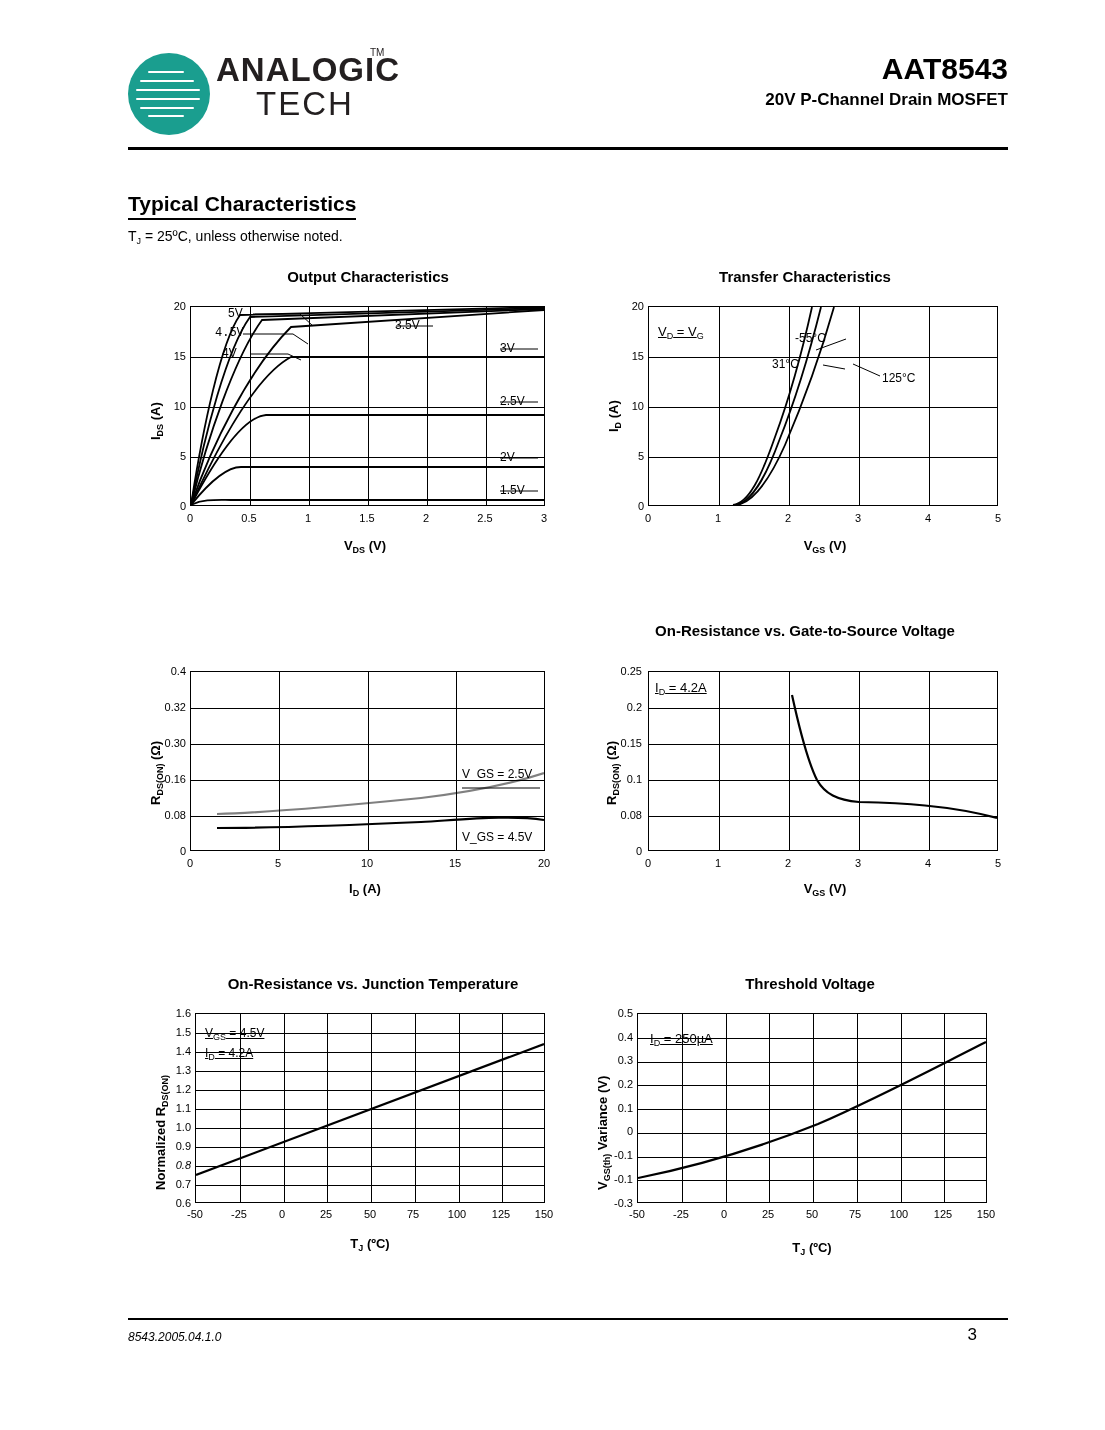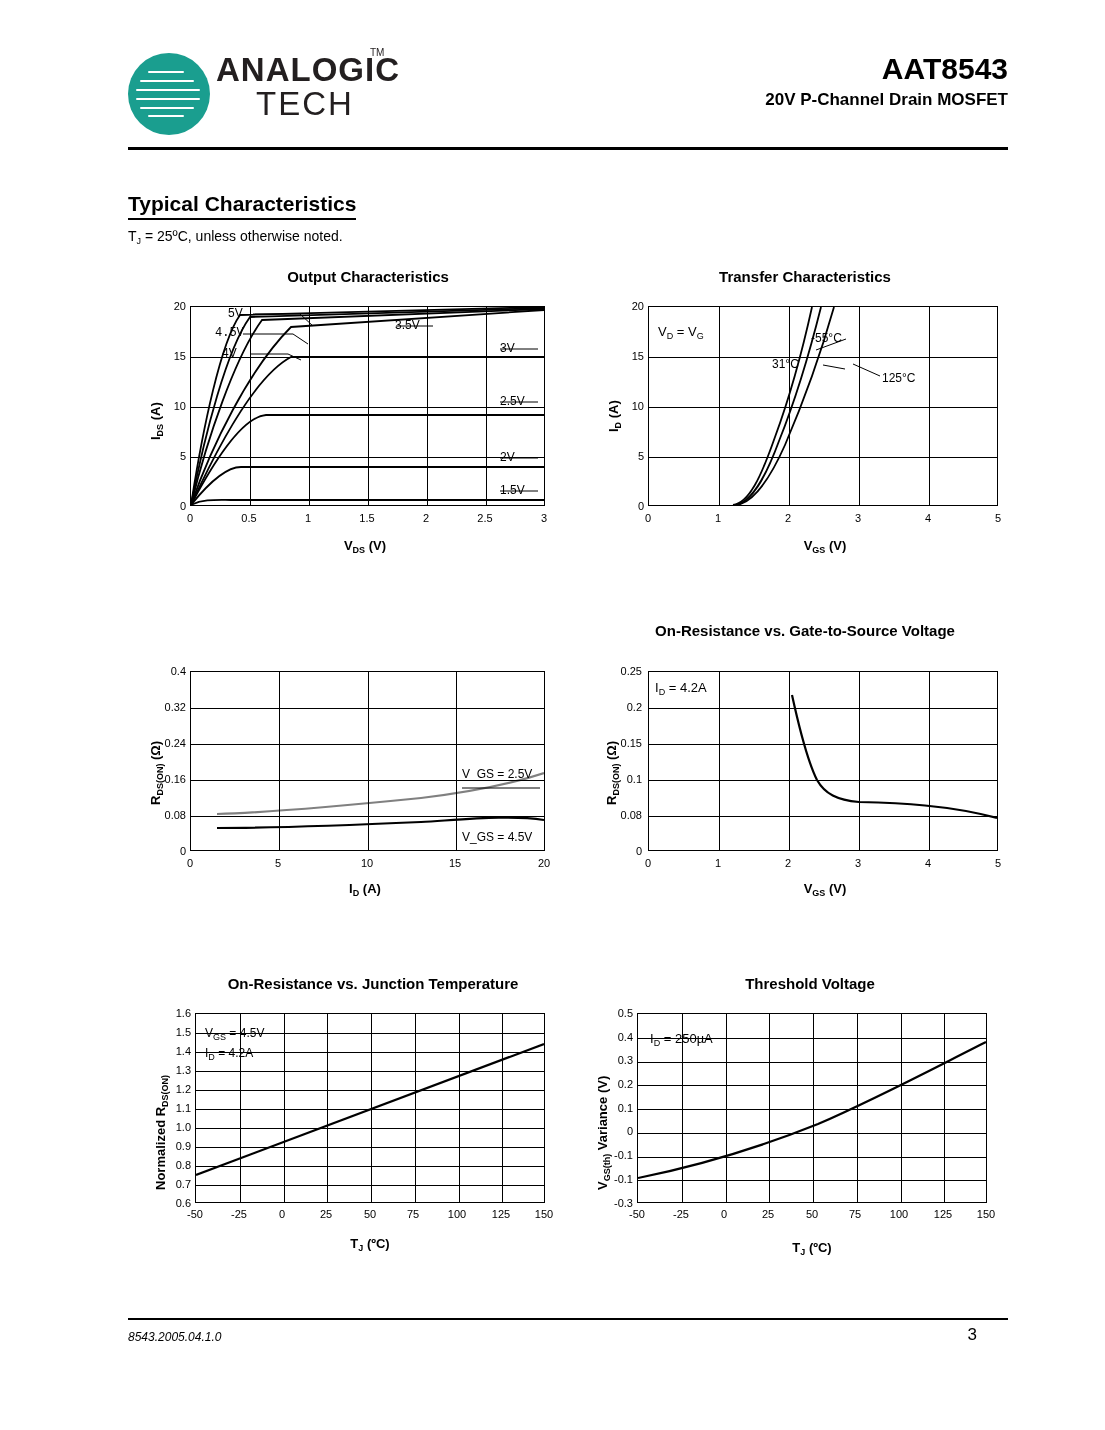--- a/index.html
+++ b/index.html
@@ -36,21 +36,21 @@
   .chart-title{position:absolute;font-size:15px;font-weight:bold;text-align:center;}
   .plot{position:absolute;border:1px solid #000;box-sizing:border-box;background:#fff;}
   .gridv,.gridh{position:absolute;background:#000;}
   .gridv{width:1px;top:0;bottom:0;}
   .gridh{height:1px;left:0;right:0;}
   .tickx{position:absolute;font-size:11px;text-align:center;width:40px;}
   .ticky{position:absolute;font-size:11px;text-align:right;width:46px;}
   .axlabel{position:absolute;font-size:13px;font-weight:bold;text-align:center;}
   .aylabel{position:absolute;font-size:13px;font-weight:bold;
     transform:rotate(-90deg);transform-origin:left top;white-space:nowrap;}
-  .note{position:absolute;font-size:13px;}
+  .note{position:absolute;font-size:13px;text-decoration:underline;}
   .curvelbl{position:absolute;font-size:12px;}
   svg{display:block;}
 
   .footer-rule{position:absolute;left:128px;top:1318px;width:880px;height:2px;background:#000;}
   .footer-left{position:absolute;left:128px;top:1330px;font-size:12px;font-style:italic;}
   .footer-right{position:absolute;right:128px;top:1325px;font-size:17px;}
 </style>
 </head>
 <body>
 
@@ -183,21 +183,21 @@
   <div class="tickx" style="left:978px;top:512px;">5</div>
   <div class="axlabel" style="left:735px;top:538px;width:180px;">
     <span>V</span><span class="sub">GS</span><span> (V)</span>
   </div>
   <div class="aylabel" style="left:606px;top:432px;">
     <span>I</span><span class="sub">D</span><span> (A)</span>
   </div>
   <div class="note" style="left:658px;top:324px;">
     V<span class="sub">D</span> = V<span class="sub">G</span>
   </div>
-  <div class="curvelbl" style="left:795px;top:331px;margin-left:16px;">-55°C</div>
+  <div class="curvelbl" style="left:795px;top:331px;">-55°C</div>
   <div class="curvelbl" style="left:772px;top:357px;">31°C</div>
   <div class="curvelbl" style="left:882px;top:371px;">125°C</div>
   <svg style="position:absolute;left:648px;top:306px;" width="350" height="200">
     <g stroke="#000" stroke-width="1" fill="none">
       <line x1="198" y1="33" x2="168" y2="44"></line>
       <line x1="175" y1="59" x2="197" y2="63"></line>
       <line x1="232" y1="70" x2="205" y2="58"></line>
     </g>
   </svg>
 
@@ -210,21 +210,21 @@
       <div class="gridh" style="top:72px;"></div>
     <div class="gridh" style="top:108px;"></div>
       <div class="gridh" style="top:144px;"></div>
     <svg width="353" height="178" viewBox="0 0 353 178">
       <path d="M26,142 C70,141 140,135 230,126 C280,120 320,112 353,101" fill="none" stroke="#808080" stroke-width="2.2"></path>
       <path d="M26,156 C70,156 140,154 230,150 C280,147 320,143 353,148" fill="none" stroke="#000" stroke-width="2.2"></path>
     </svg>
   </div>
   <div class="ticky" style="left:140px;top:665px;">0.4</div>
   <div class="ticky" style="left:140px;top:701px;">0.32</div>
-  <div class="ticky" style="left:140px;top:737px;">0.24</div>
+  <div class="ticky" style="left:140px;top:737px;">0.30</div>
   <div class="ticky" style="left:140px;top:773px;">0.16</div>
   <div class="ticky" style="left:140px;top:809px;">0.08</div>
   <div class="ticky" style="left:140px;top:845px;">0</div>
   <div class="tickx" style="left:170px;top:857px;">0</div>
   <div class="tickx" style="left:258px;top:857px;">5</div>
   <div class="tickx" style="left:347px;top:857px;">10</div>
   <div class="tickx" style="left:435px;top:857px;">15</div>
   <div class="tickx" style="left:524px;top:857px;">20</div>
   <div class="axlabel" style="left:285px;top:881px;width:160px;">
     <span>I</span><span class="sub">D</span><span> (A)</span>
@@ -303,21 +303,21 @@
     </svg>
   </div>
   <div class="ticky" style="left:145px;top:1007px;">1.6</div>
   <div class="ticky" style="left:145px;top:1026px;">1.5</div>
   <div class="ticky" style="left:145px;top:1045px;">1.4</div>
   <div class="ticky" style="left:145px;top:1064px;">1.3</div>
   <div class="ticky" style="left:145px;top:1083px;">1.2</div>
   <div class="ticky" style="left:145px;top:1102px;">1.1</div>
   <div class="ticky" style="left:145px;top:1121px;">1.0</div>
   <div class="ticky" style="left:145px;top:1140px;">0.9</div>
-  <div class="ticky" style="left:145px;top:1159px;">0.8</div>
+  <div class="ticky" style="left:145px;top:1159px;font-style:italic;">0.8</div>
   <div class="ticky" style="left:145px;top:1178px;">0.7</div>
   <div class="ticky" style="left:145px;top:1197px;">0.6</div>
   <div class="tickx" style="left:175px;top:1208px;">-50</div>
   <div class="tickx" style="left:219px;top:1208px;">-25</div>
   <div class="tickx" style="left:262px;top:1208px;">0</div>
   <div class="tickx" style="left:306px;top:1208px;">25</div>
   <div class="tickx" style="left:350px;top:1208px;">50</div>
   <div class="tickx" style="left:393px;top:1208px;">75</div>
   <div class="tickx" style="left:437px;top:1208px;">100</div>
   <div class="tickx" style="left:481px;top:1208px;">125</div>

